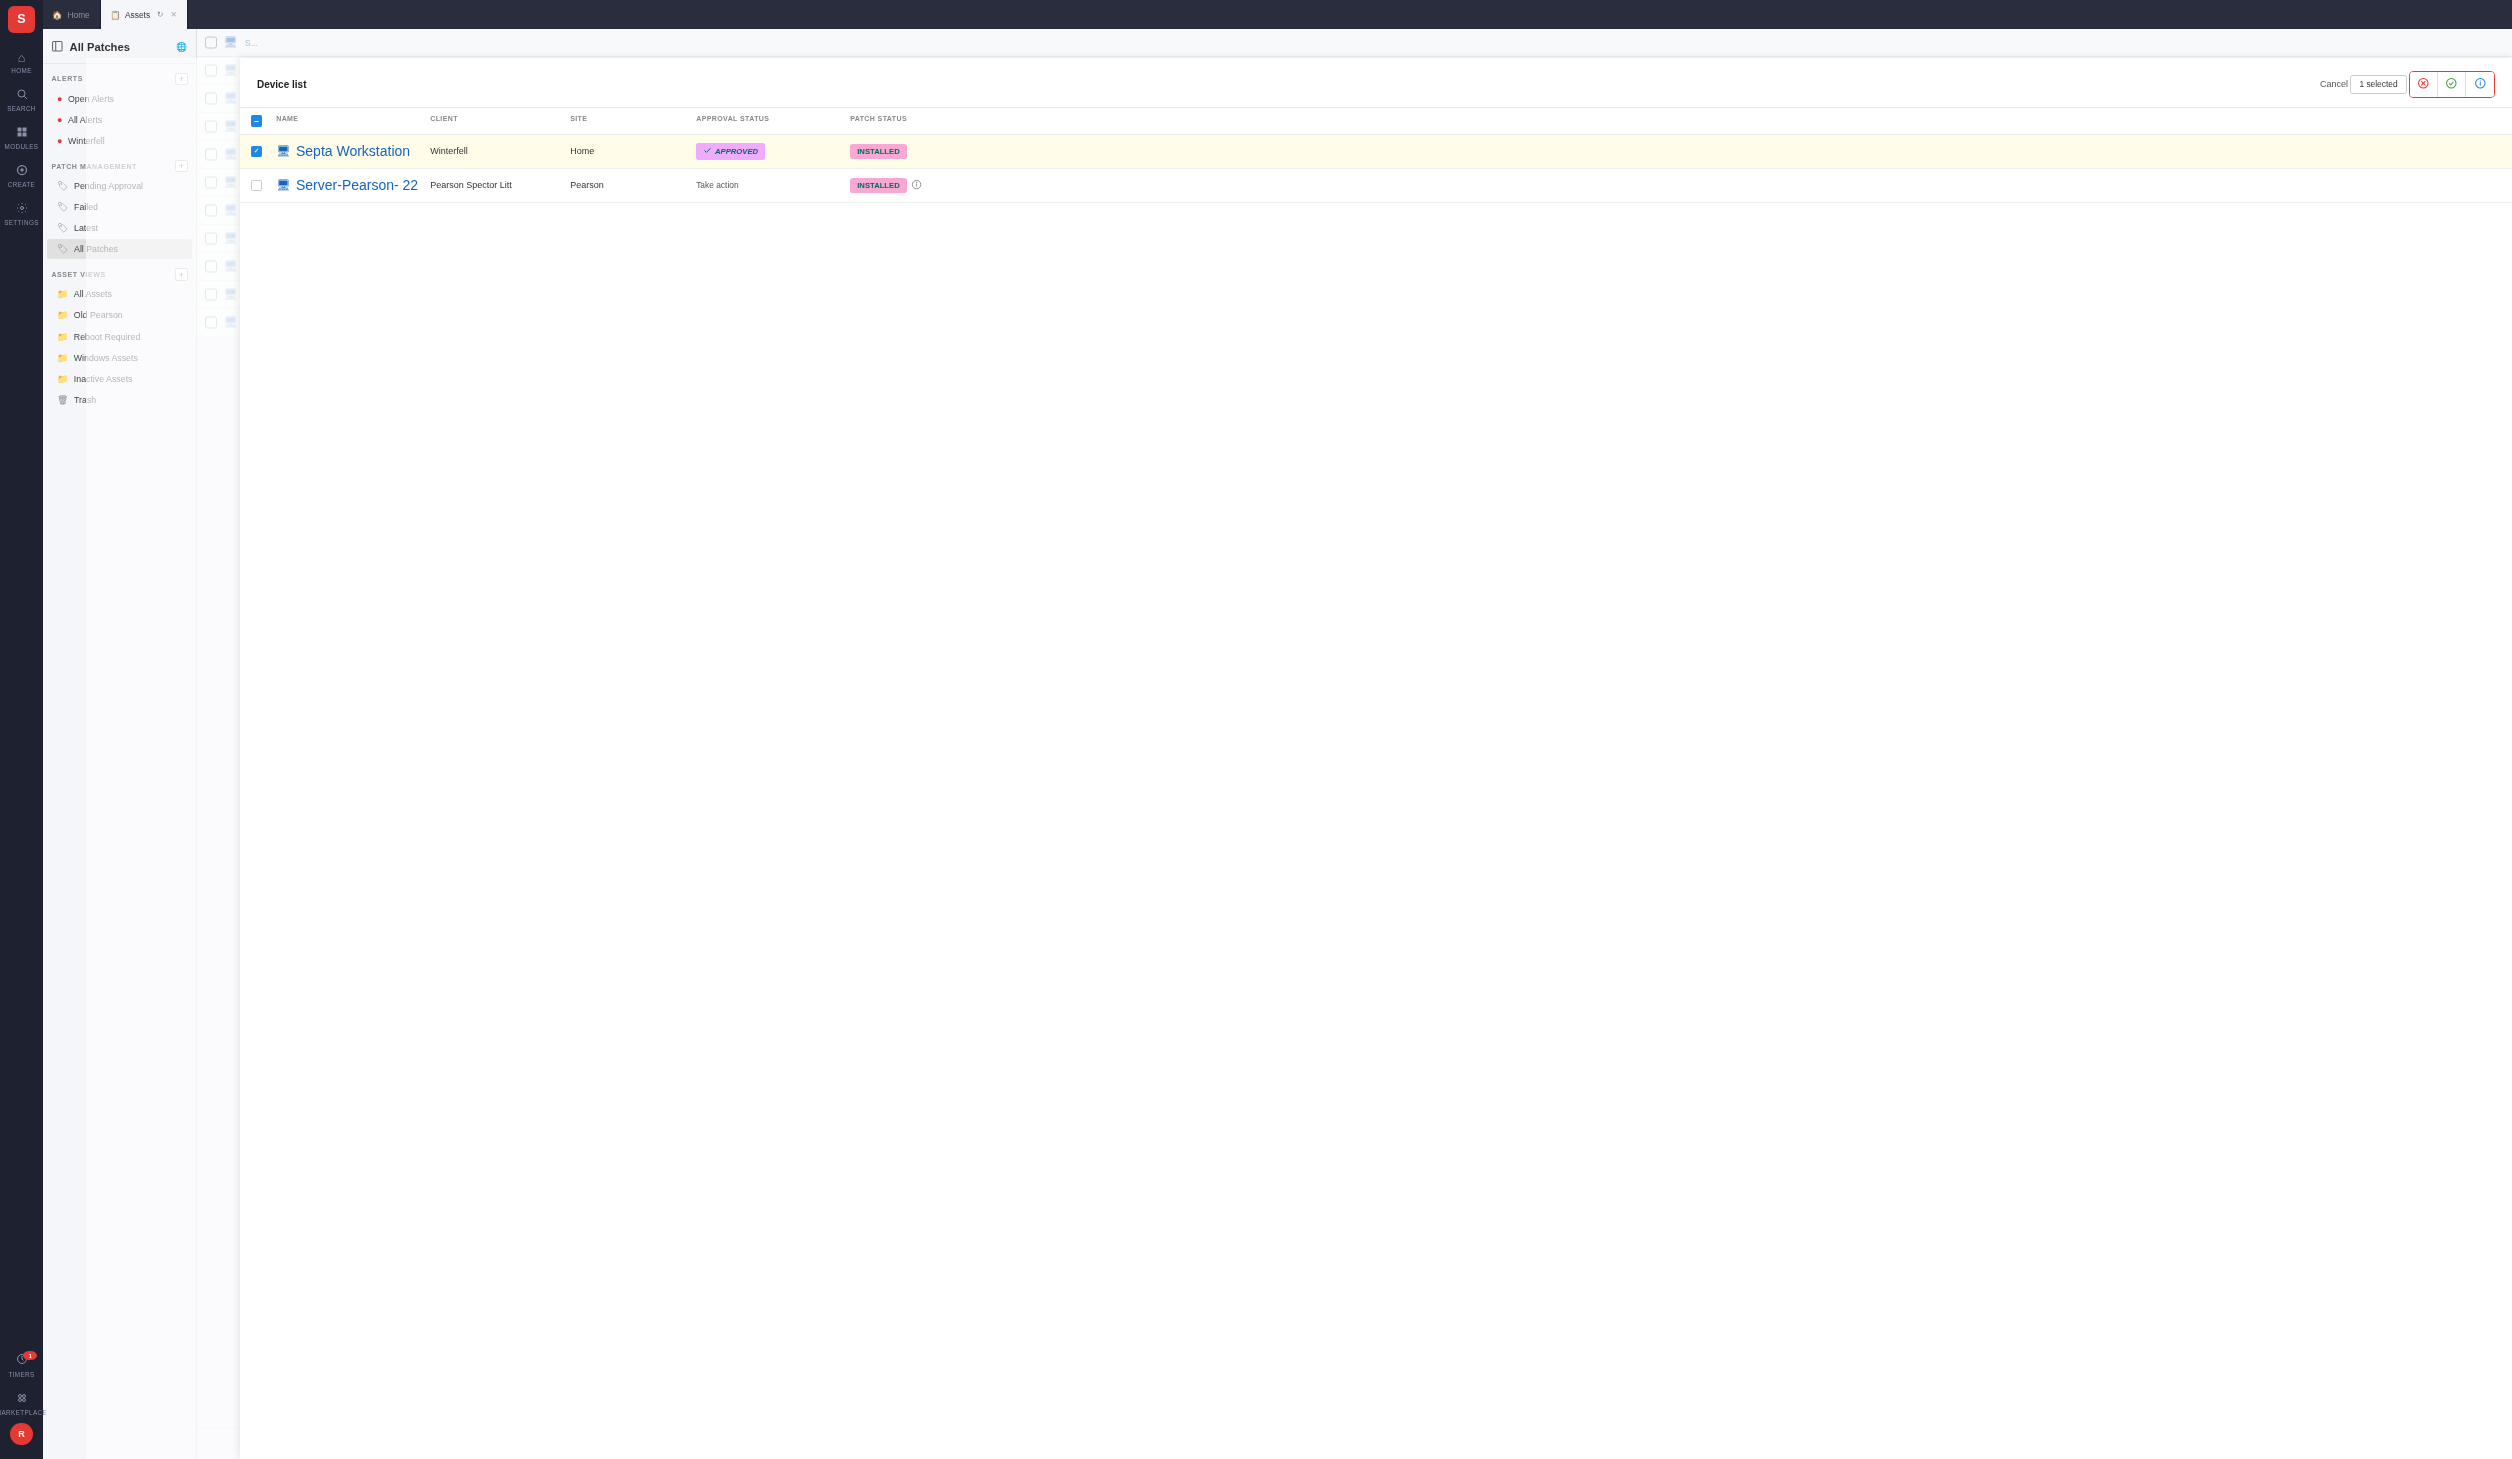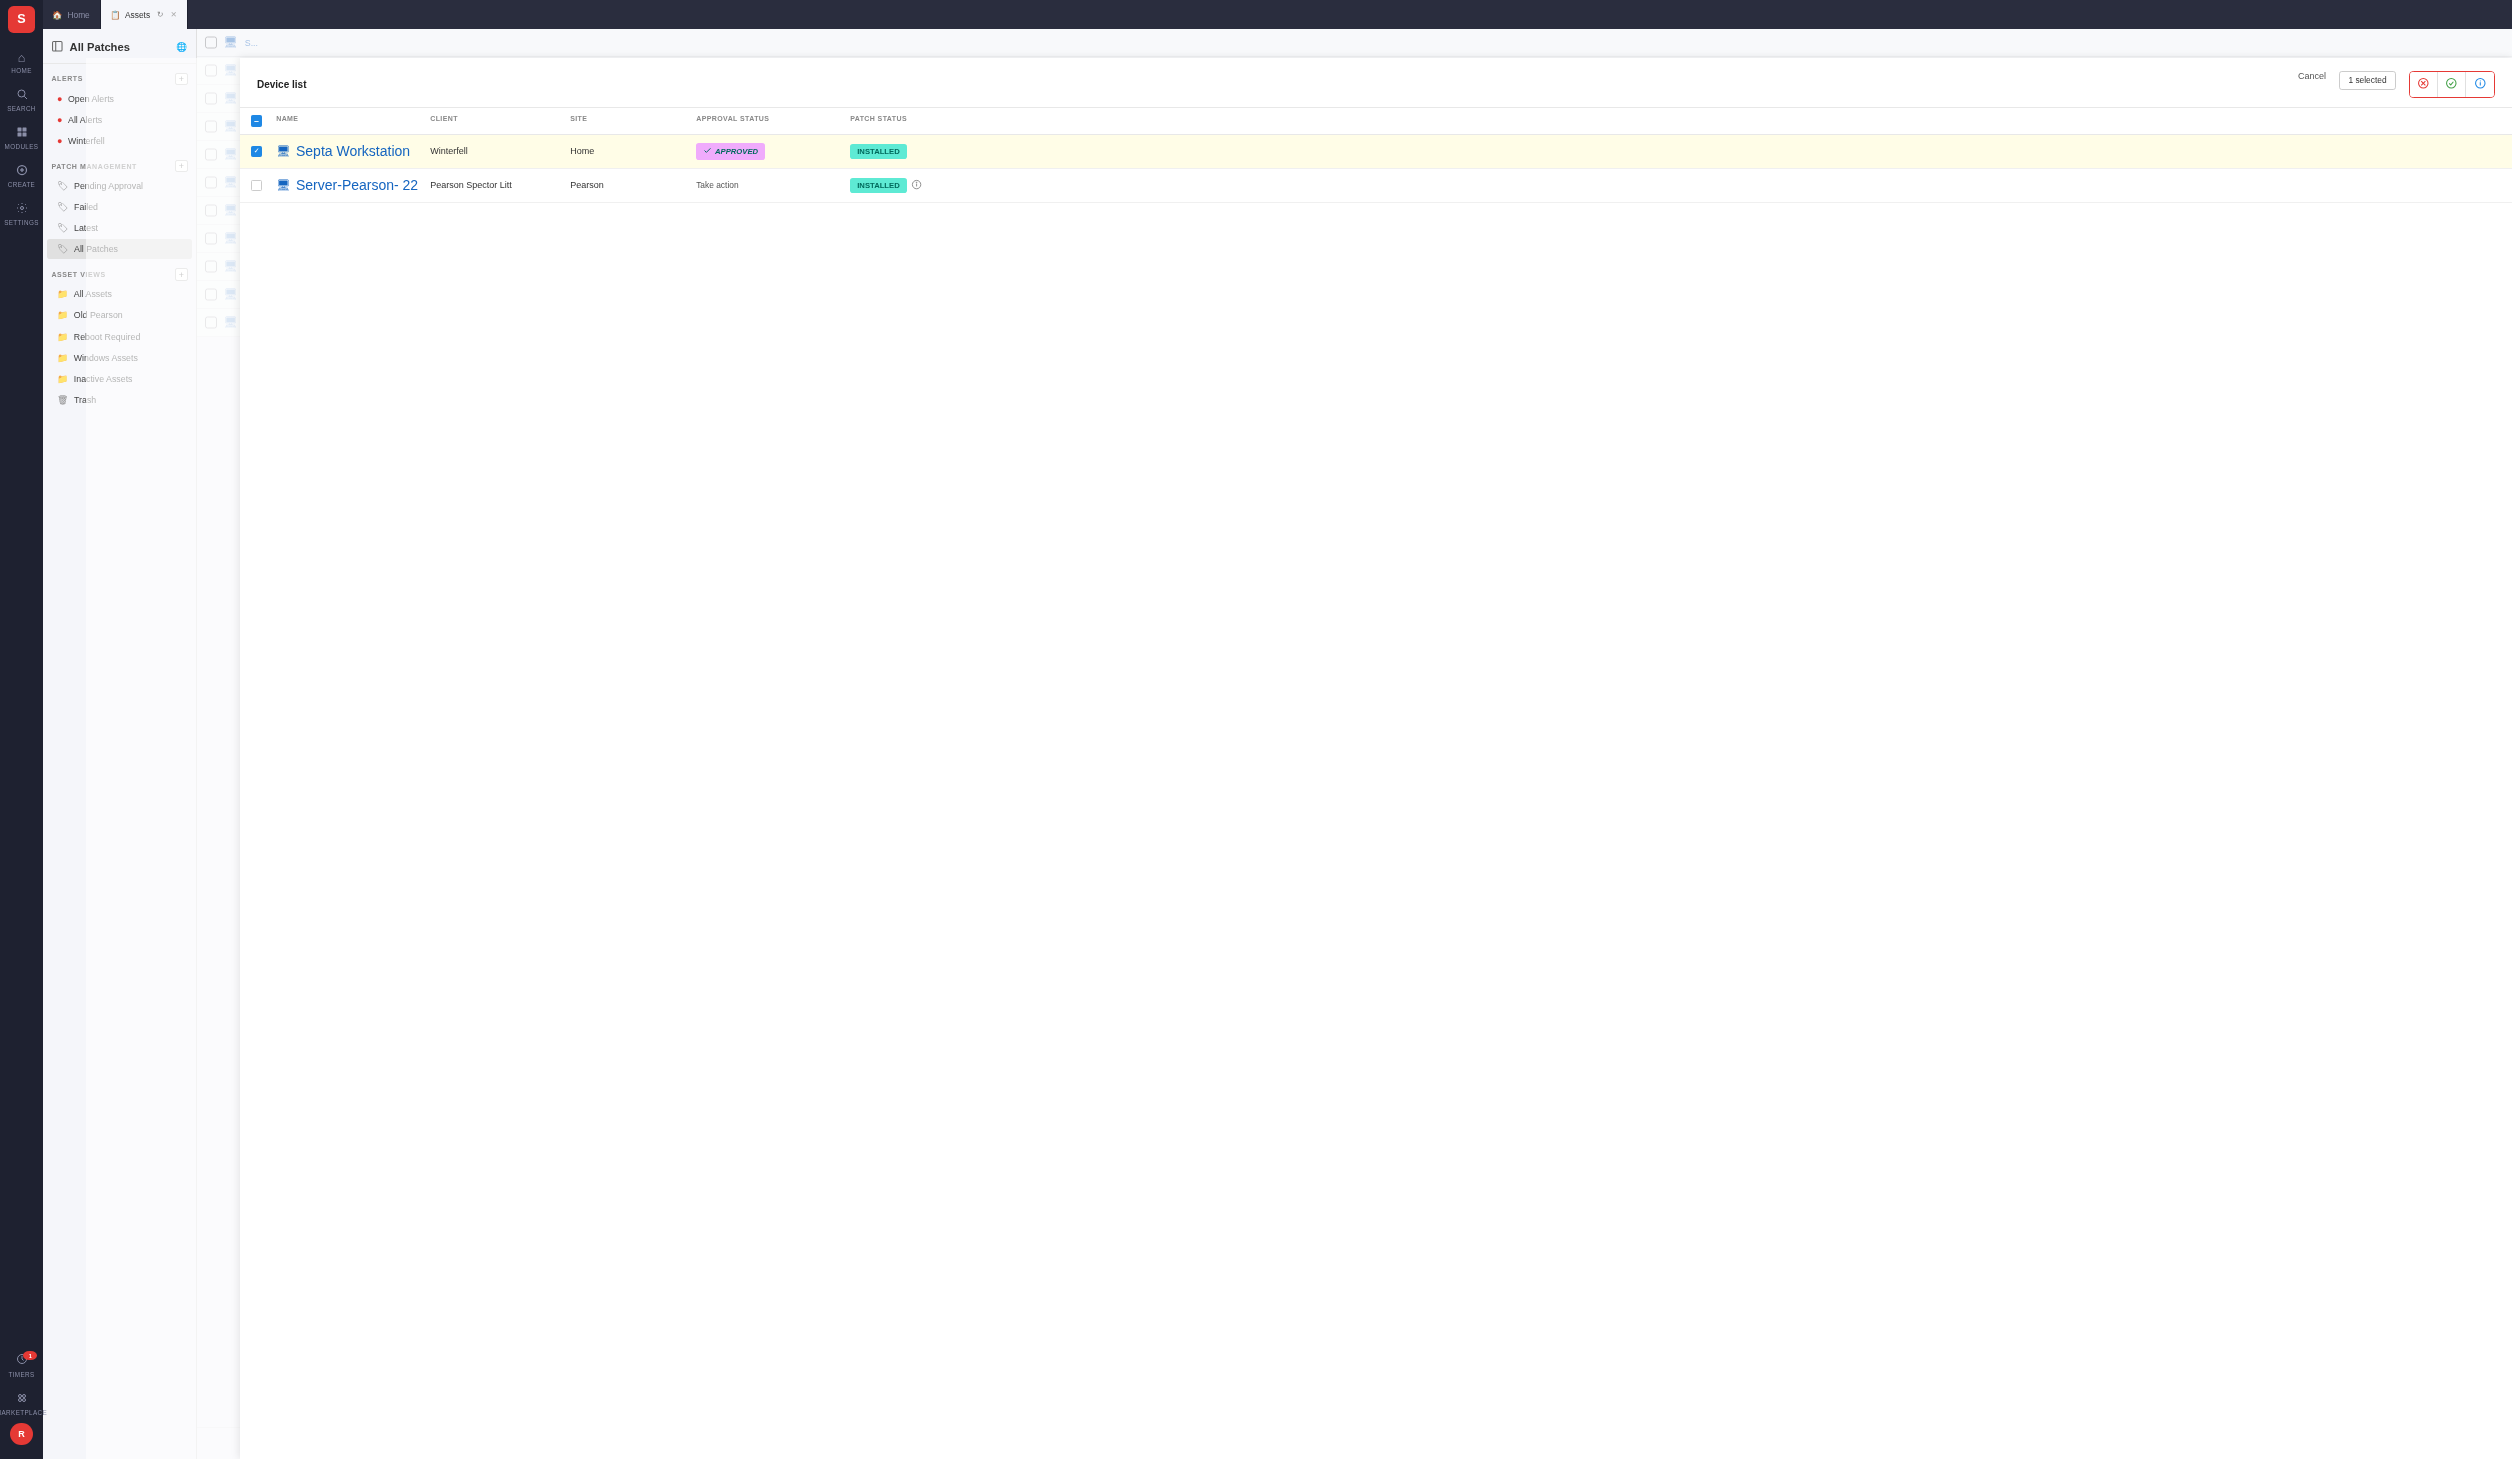--- a/index.html
+++ b/index.html
@@ -209,21 +209,21 @@
     .modal-header {
       display: flex; align-items: center; justify-content: space-between;
       padding: 12.6px 17px 9.8px;
       border-bottom: 0.7px solid #e8e8e8;
       flex-shrink: 0;
     }
     .modal-title {
       font-size: 10px; font-weight: 600; color: #222;
     }
     .modal-header-actions {
-      display: flex; align-items: flex-start; gap: 13px;
+      display: flex; align-items: center; gap: 2px;
     }
     .cancel-btn {
       color: #555; font-size: 9px; cursor: pointer; background: none; border: none;
     }
     .selected-badge {
       border: 0.7px solid #ccc; border-radius: 2.8px;
       padding: 3.5px 8.4px; font-size: 8.4px; color: #333;
       background: white; cursor: pointer;
     }
     .action-icons-group {
@@ -283,21 +283,21 @@
     .device-name-link { color: #1565c0; font-size: 14px; cursor: pointer; }
 
     .cell-text { font-size: 9px; color: #333; }
 
     .badge {
       display: inline-flex; align-items: center; gap: 2.8px;
       padding: 2.8px 7px; border-radius: 2.8px;
       font-size: 7.7px; font-weight: 600; text-transform: uppercase;
     }
     .badge-approved { background: #f0abfc; color: #00695c; font-style: italic; }
-    .badge-installed { background: #5eead4; color: #00695c; }
+    .badge-installed { background: #f9a8d4; color: #00695c; }
 
     .take-action { font-size: 8.4px; color: #555; }
     .info-icon { font-size: 9px; color: #888; cursor: pointer; margin-left: 4.2px; }
   </style>
 </head>
 <body>
 
 <nav class="nav-sidebar">
   <div class="nav-logo">S</div>
 

